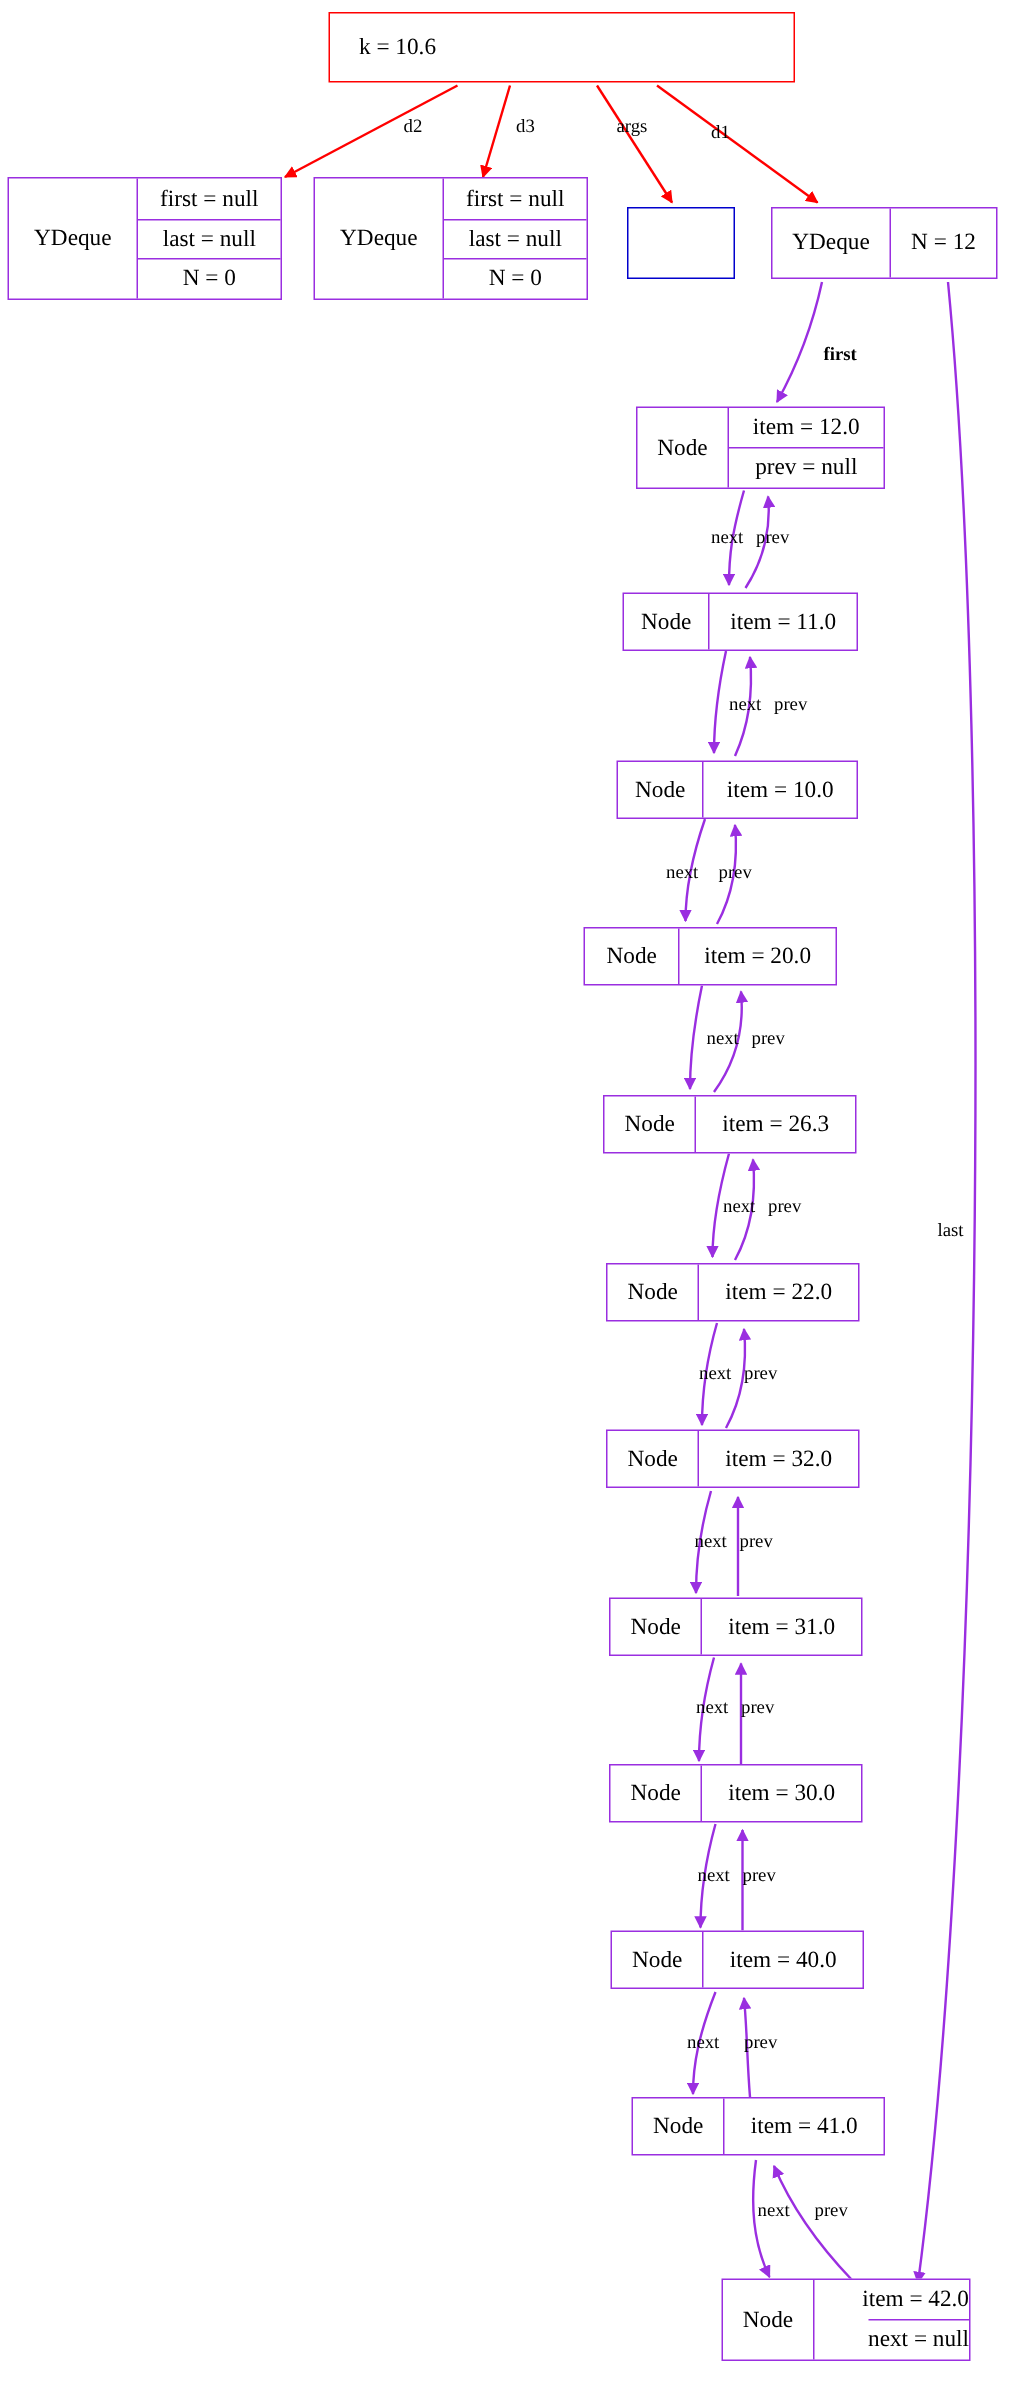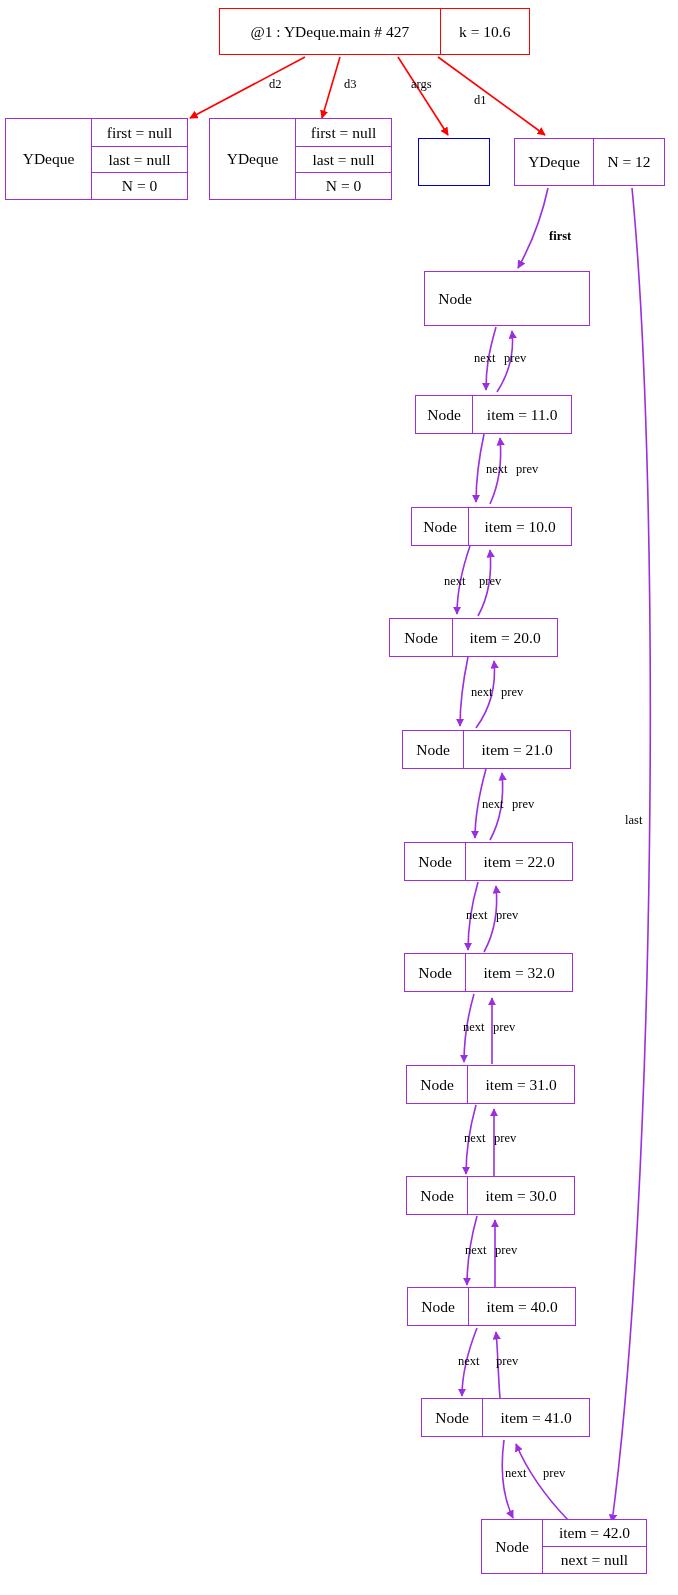--- a/index.html
+++ b/index.html
@@ -118,21 +118,20 @@
     <path d="M 495,1287 L 495,1220" stroke="#9a2ee0" stroke-width="1.6" fill="none" marker-end="url(#arrowPurple)"></path>
 
     <path d="M 477,1328 C 466,1356 462,1376 462,1396" stroke="#9a2ee0" stroke-width="1.6" fill="none" marker-end="url(#arrowPurple)"></path>
     <path d="M 500,1398 C 498,1374 498,1352 496,1332" stroke="#9a2ee0" stroke-width="1.6" fill="none" marker-end="url(#arrowPurple)"></path>
 
     <path d="M 504,1440 C 500,1470 502,1495 513,1518" stroke="#9a2ee0" stroke-width="1.6" fill="none" marker-end="url(#arrowPurple)"></path>
     <path d="M 568,1520 C 545,1496 527,1470 516,1444" stroke="#9a2ee0" stroke-width="1.6" fill="none" marker-end="url(#arrowPurple)"></path>
   </svg>
 
   <div class="node-box red" style="left:219px; top:8px; width:311px; height:47px;">
-    <div class="cell" style="width:221px;">@1 : YDeque.main # 427</div>
     <div class="cell" style="width:90px;">k = 10.6</div>
   </div>
 
   <div class="node-box purple" style="left:5px; top:118px; width:183px; height:82px;">
     <div class="cell" style="width:86px;">YDeque</div>
     <div class="col" style="width:97px;">
       <div class="cell" style="height:27.3px;">first = null</div>
       <div class="cell" style="height:27.3px;">last = null</div>
       <div class="cell" style="height:27.3px;">N = 0</div>
     </div>
@@ -151,40 +150,44 @@
     <div class="cell" style="width:72px;"></div>
   </div>
 
   <div class="node-box purple" style="left:514px; top:138px; width:151px; height:48px;">
     <div class="cell" style="width:78px;">YDeque</div>
     <div class="cell" style="width:71px;">N = 12</div>
   </div>
 
   <div class="node-box purple" style="left:424px; top:271px; width:166px; height:55px;">
     <div class="cell" style="width:60px;">Node</div>
+    <div class="col" style="width:104px;">
+      <div class="cell" style="height:27.2px;">item = 12.0</div>
+      <div class="cell" style="height:27.2px;">prev = null</div>
+    </div>
   </div>
 
   <div class="node-box purple" style="left:415px; top:395px; width:157px; height:39px;">
     <div class="cell" style="width:57px;">Node</div>
     <div class="cell" style="width:100px;">item = 11.0</div>
   </div>
 
   <div class="node-box purple" style="left:411px; top:507px; width:161px; height:39px;">
     <div class="cell" style="width:57px;">Node</div>
     <div class="cell" style="width:104px;text-align:right;">item = 10.0</div>
   </div>
 
   <div class="node-box purple" style="left:389px; top:618px; width:169px; height:39px;">
     <div class="cell" style="width:63px;">Node</div>
     <div class="cell" style="width:106px;">item = 20.0</div>
   </div>
 
   <div class="node-box purple" style="left:402px; top:730px; width:169px; height:39px;">
     <div class="cell" style="width:61px;">Node</div>
-    <div class="cell" style="width:108px;">item = 21.0</div>
+    <div class="cell" style="width:108px;">item = 26.3</div>
   </div>
 
   <div class="node-box purple" style="left:404px; top:842px; width:169px; height:39px;">
     <div class="cell" style="width:61px;">Node</div>
     <div class="cell" style="width:108px;">item = 22.0</div>
   </div>
 
   <div class="node-box purple" style="left:404px; top:953px; width:169px; height:39px;">
     <div class="cell" style="width:61px;">Node</div>
     <div class="cell" style="width:108px;">item = 32.0</div>
@@ -205,30 +208,30 @@
     <div class="cell" style="width:108px;">item = 40.0</div>
   </div>
 
   <div class="node-box purple" style="left:421px; top:1398px; width:169px; height:39px;">
     <div class="cell" style="width:61px;">Node</div>
     <div class="cell" style="width:108px;">item = 41.0</div>
   </div>
 
   <div class="node-box purple" style="left:481px; top:1519px; width:166px; height:55px;">
     <div class="cell" style="width:60px;">Node</div>
-    <div class="col" style="width:104px;">
+    <div class="col" style="width:104px;align-items:flex-end;">
       <div class="cell" style="height:27.2px;">item = 42.0</div>
       <div class="cell" style="height:27.2px;font-family:Liberation Serif, serif;">next = null</div>
     </div>
   </div>
 
   <span class="edge-label" style="left:269px; top:78px;">d2</span>
   <span class="edge-label" style="left:344px; top:78px;">d3</span>
   <span class="edge-label" style="left:411px; top:78px;">args</span>
-  <span class="edge-label" style="left:474px; top:94px;">d1</span>
+  <span class="edge-label" style="left:474px; top:82px;">d1</span>
 
   <span class="edge-label" style="left:549px; top:230px;font-weight:bold;">first</span>
   <span class="edge-label" style="left:625px; top:814px;">last</span>
 
   <span class="edge-label" style="left:474px; top:352px;">next</span>
   <span class="edge-label" style="left:504px; top:352px;">prev</span>
 
   <span class="edge-label" style="left:486px; top:463px;">next</span>
   <span class="edge-label" style="left:516px; top:463px;">prev</span>
 

